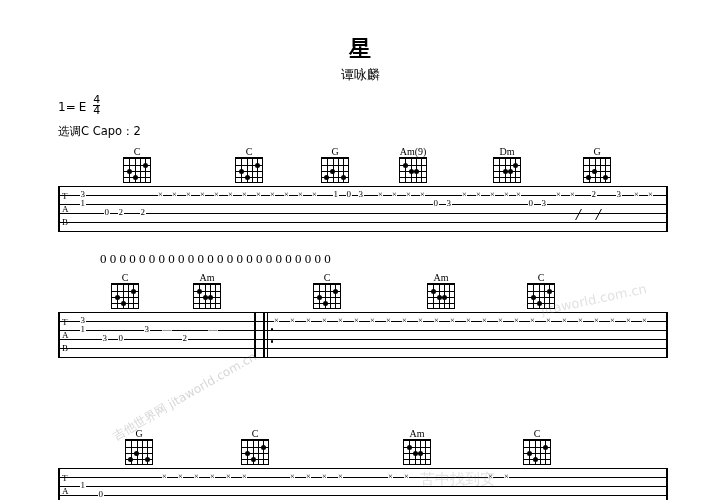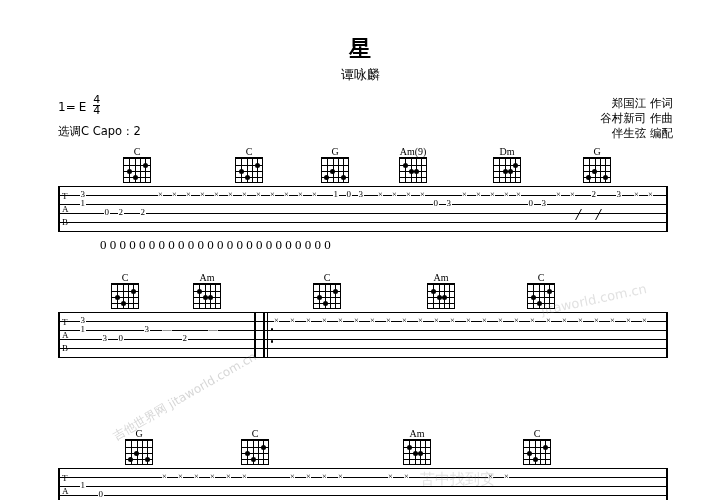--- a/index.html
+++ b/index.html
@@ -245,25 +245,20 @@
       <span>1=</span>
       <span>E</span>
       <span class="timesig">
         <span class="num">4</span>
         <span class="den">4</span>
       </span>
     </div>
   </div>
   <div class="tuning">选调C  Capo：2</div>
 
-  <div class="credits">
-    <div>郑国江 作词</div>
-    <div>谷村新司 作曲</div>
-    <div>伴生弦 编配</div>
-  </div>
 
   <div class="chord" style="left:120px; top:146px;">
     <div class="cname">C</div>
     <div class="grid">
       <div class="v" style="left:5px"></div>
         <div class="v" style="left:10.5px"></div>
       <div class="v" style="left:16px"></div>
         <div class="v" style="left:21px"></div>
       <div class="h" style="top:6px"></div>
         <div class="h" style="top:12px"></div>
@@ -398,21 +393,21 @@
         <div class="xm" style="left:458px; top:3px;">×</div>
         <div class="xm" style="left:498px; top:3px;">×</div>
         <div class="xm" style="left:512px; top:3px;">×</div>
         <div class="xm" style="left:576px; top:3px;">×</div>
         <div class="xm" style="left:590px; top:3px;">×</div>
 
         <div class="slash" style="left:520px; top:22px;"></div>
         <div class="slash" style="left:540px; top:22px;"></div>
       </div>
     </div>
-    <div class="rhythm" style="left:42px; top:52px;">0 0 0 0    0 0 0 0    0 0 0 0    0 0 0 0    0 0 0 0    0 0 0 0</div>
+    <div class="rhythm" style="left:42px; top:66px;">0 0 0 0    0 0 0 0    0 0 0 0    0 0 0 0    0 0 0 0    0 0 0 0</div>
   </div>
 
   <div class="chord" style="left:108px; top:272px;">
     <div class="cname">C</div>
     <div class="grid">
       <div class="v" style="left:5px"></div>
         <div class="v" style="left:10.5px"></div>
       <div class="v" style="left:16px"></div>
         <div class="v" style="left:21px"></div>
       <div class="h" style="top:6px"></div>

